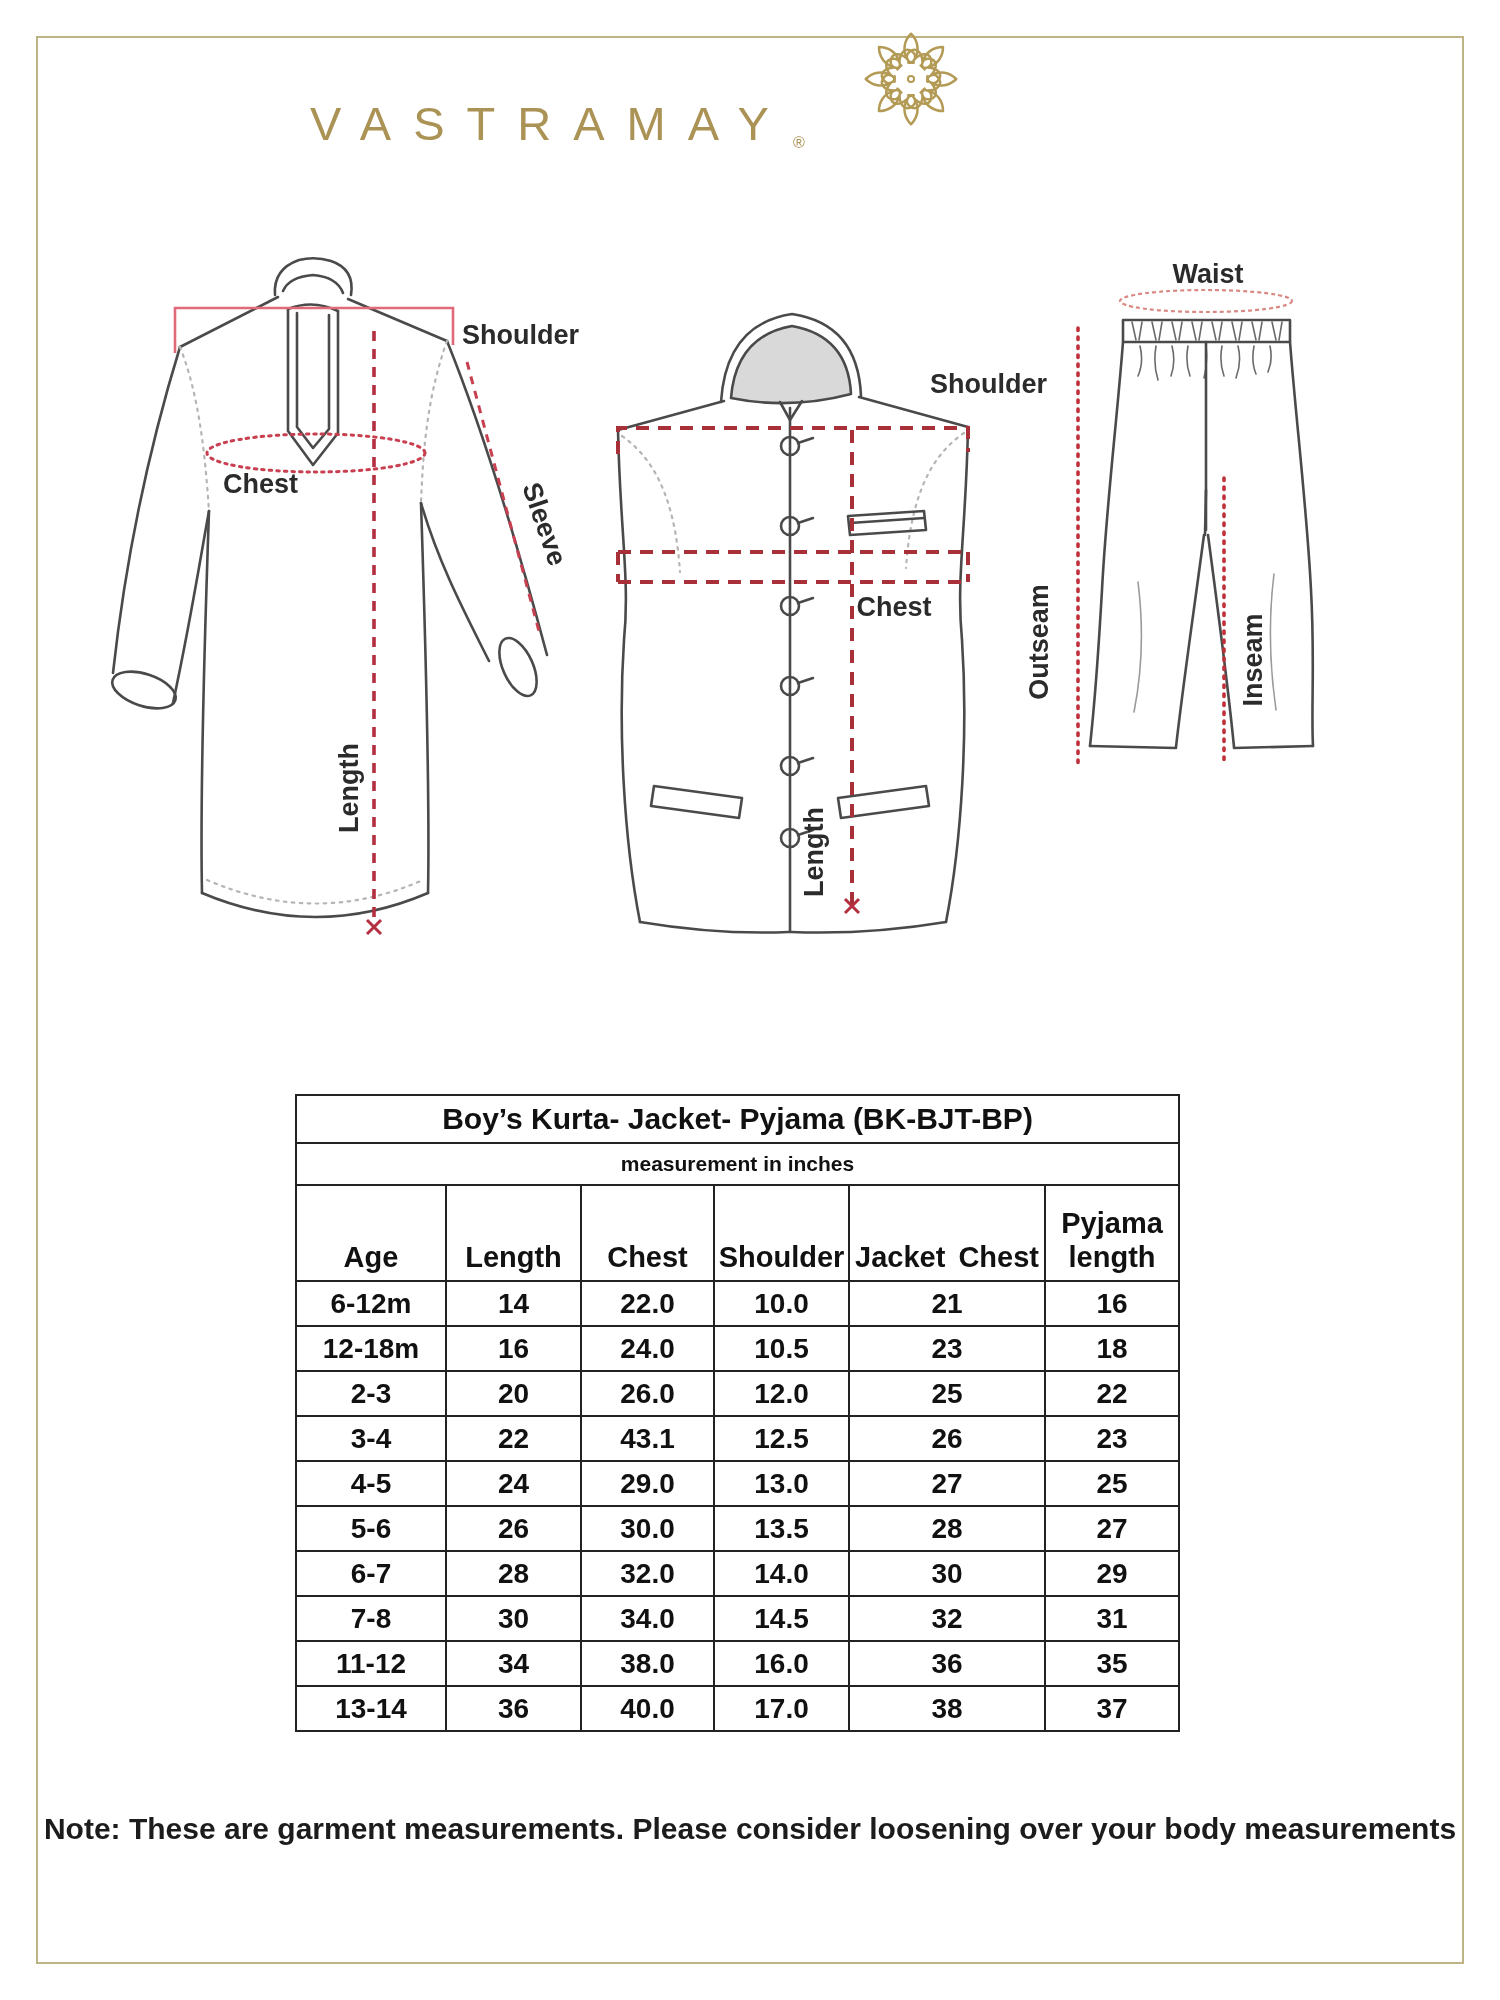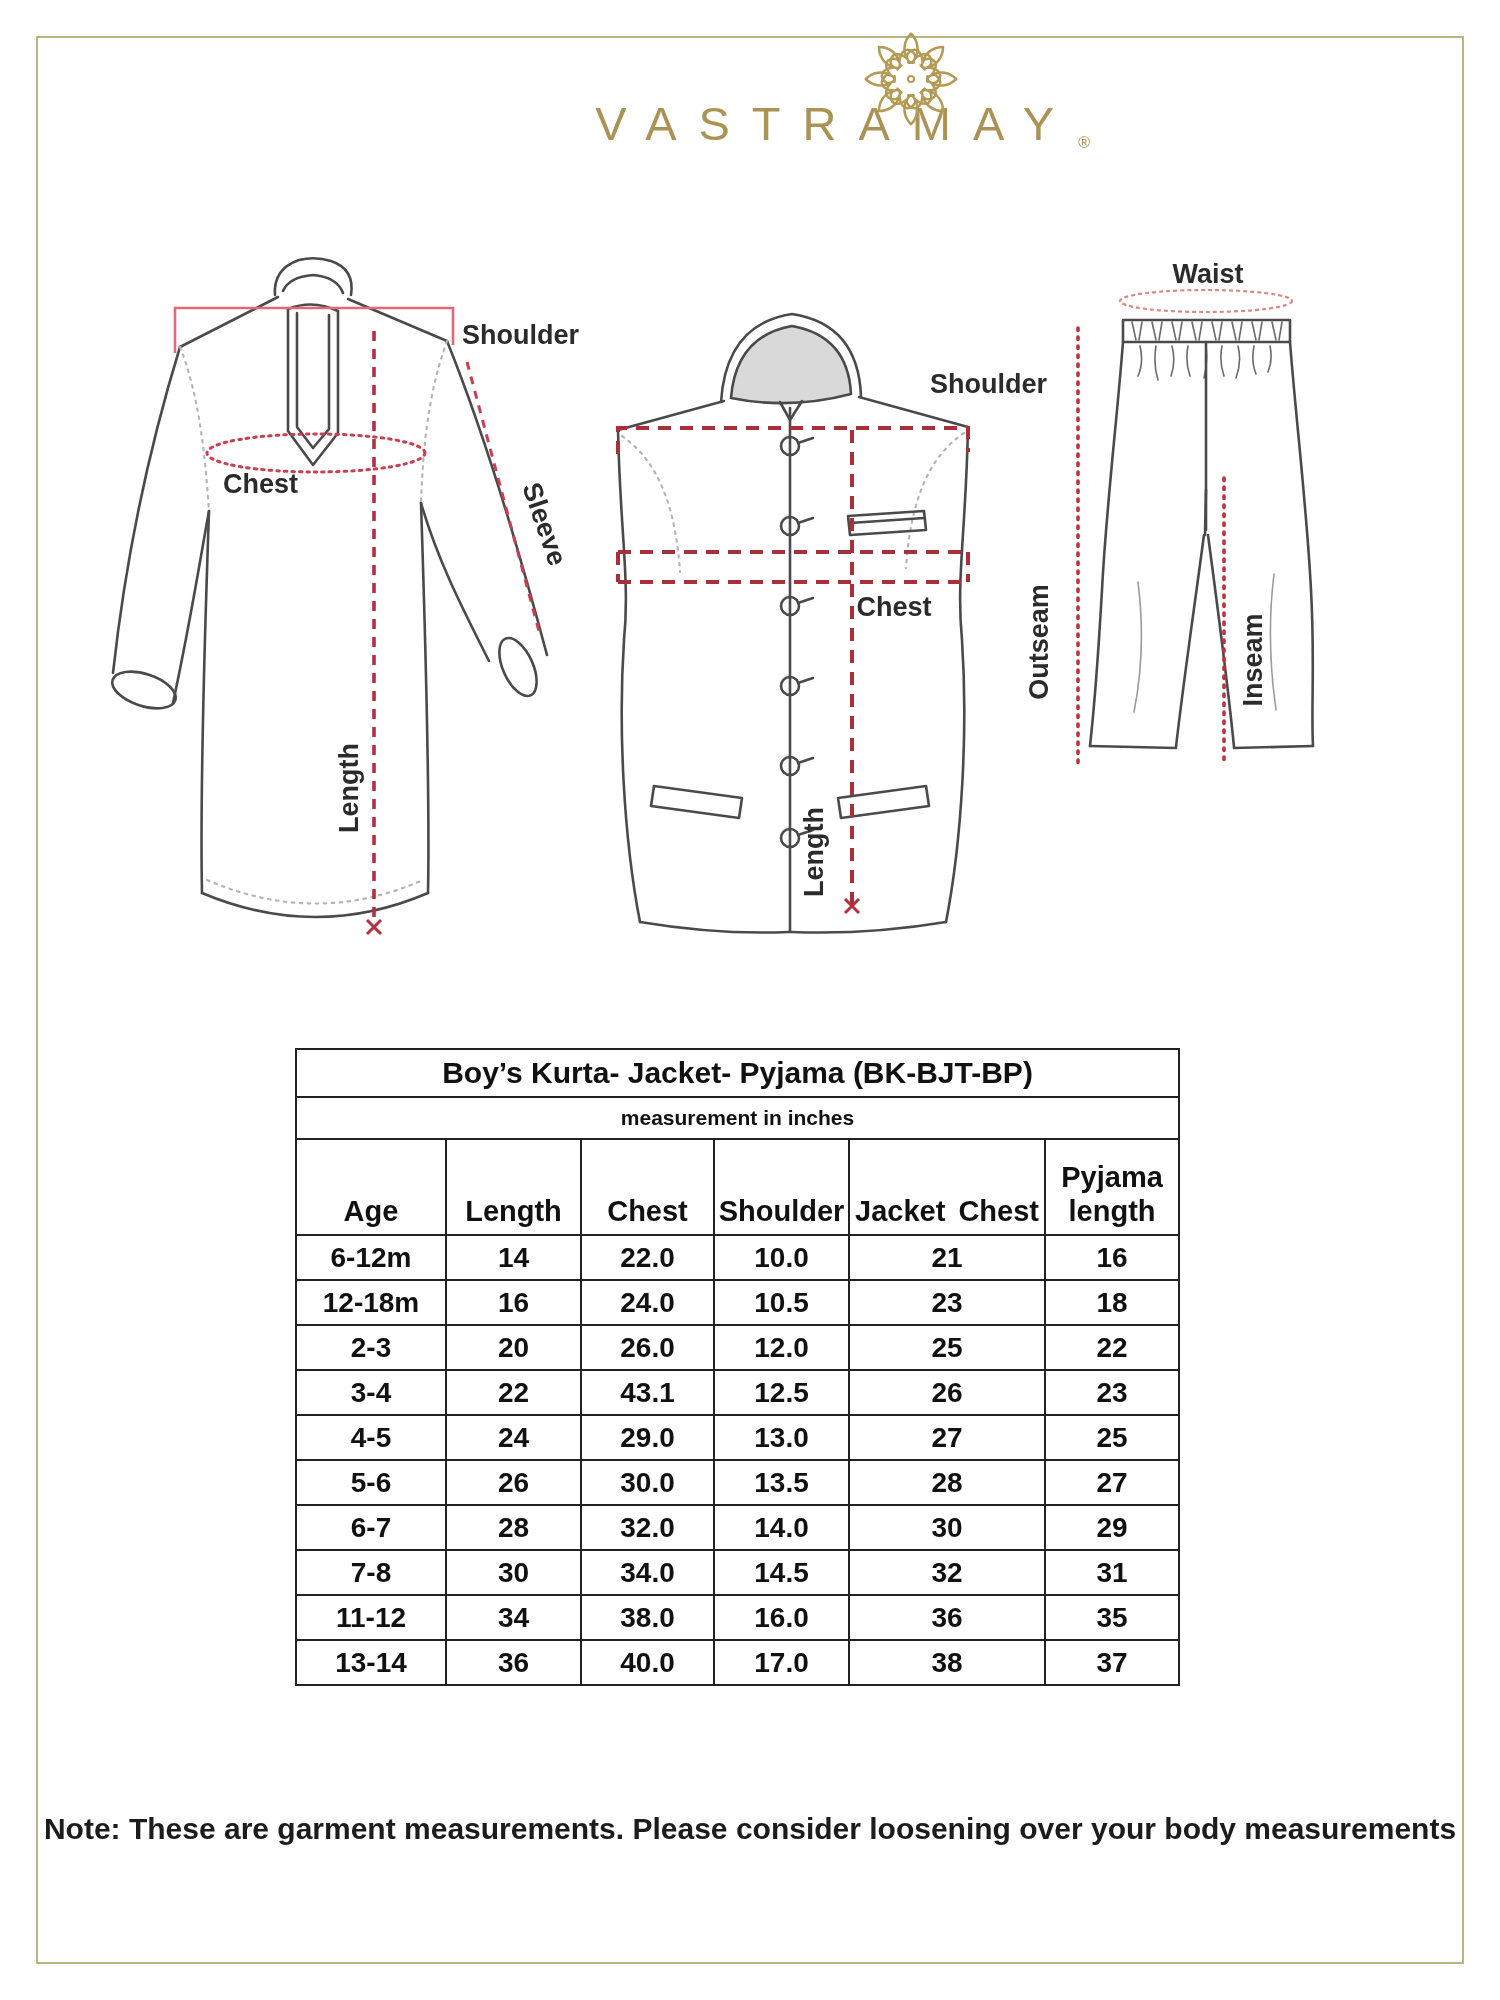--- a/index.html
+++ b/index.html
@@ -5,21 +5,21 @@
   html,body { margin:0; padding:0; background:#ffffff; }
   .page {
     position:relative; width:1500px; height:2000px; background:#ffffff;
     font-family:"Liberation Sans", sans-serif; overflow:hidden;
   }
   .frame {
     position:absolute; left:36px; top:36px; right:36px; bottom:36px;
     border:2px solid #bdb483; pointer-events:none;
   }
   
-  .logo-row { position:absolute; left:310px; top:96px; width:780px; text-align:right; }
+  .logo-row { position:absolute; left:310px; top:96px; width:780px; text-align:left; }
   .logo-text {
     font-size:47px; font-weight:400; letter-spacing:22px; color:#ab9255;
     white-space:nowrap;
   }
   .reg { font-size:16px; letter-spacing:0; position:relative; top:8px; margin-left:2px; color:#ab9255; }
   .ornament { position:absolute; left:858px; top:26px; width:106px; height:106px; }
   
   .diag { position:absolute; }
   .garment path, .garment ellipse, .garment rect, .garment circle {
     fill:none; stroke:#4a4a4a; stroke-width:2.6; stroke-linecap:round; stroke-linejoin:round;
@@ -32,21 +32,21 @@
   .dotline   { fill:none; stroke:#c84050; stroke-width:3;   stroke-dasharray:2.5 5;   stroke-linecap:round; }
   .dotline2  { fill:none; stroke:#c0303a; stroke-width:3.6; stroke-dasharray:2.5 6.5; stroke-linecap:round; }
   .sleeveline{ fill:none; stroke:#c84050; stroke-width:3;   stroke-dasharray:8 7; }
   .lenline   { fill:none; stroke:#b43040; stroke-width:3.6; stroke-dasharray:10 8; }
   .m-dash    { fill:none; stroke:#a83038; stroke-width:4;   stroke-dasharray:13 9; }
   .waistline { fill:none; stroke:#d98a84; stroke-width:2.2; stroke-dasharray:4 3; }
   .xmark     { fill:none; stroke:#b43040; stroke-width:3; }
   .dlabel    { font:700 27px "Liberation Sans", sans-serif; fill:#2b2b2b; }
   
   .size-table {
-    position:absolute; left:295px; top:1048px; width:883px;
+    position:absolute; left:295px; top:1094px; width:883px;
     border-collapse:collapse; table-layout:fixed; color:#111;
   }
   .size-table th, .size-table td {
     border:2px solid #222; text-align:center; font-weight:bold; padding:0;
   }
   .size-table .title-cell   { height:46px; font-size:30px; }
   .size-table .subtitle-cell{ height:40px; font-size:21px;margin-top:48px; }
   .size-table thead .col-head {
     height:88px; font-size:29px; vertical-align:bottom; padding-bottom:6px;
     white-space:pre-line; line-height:1.15; word-spacing:5px;margin-top:20px;

